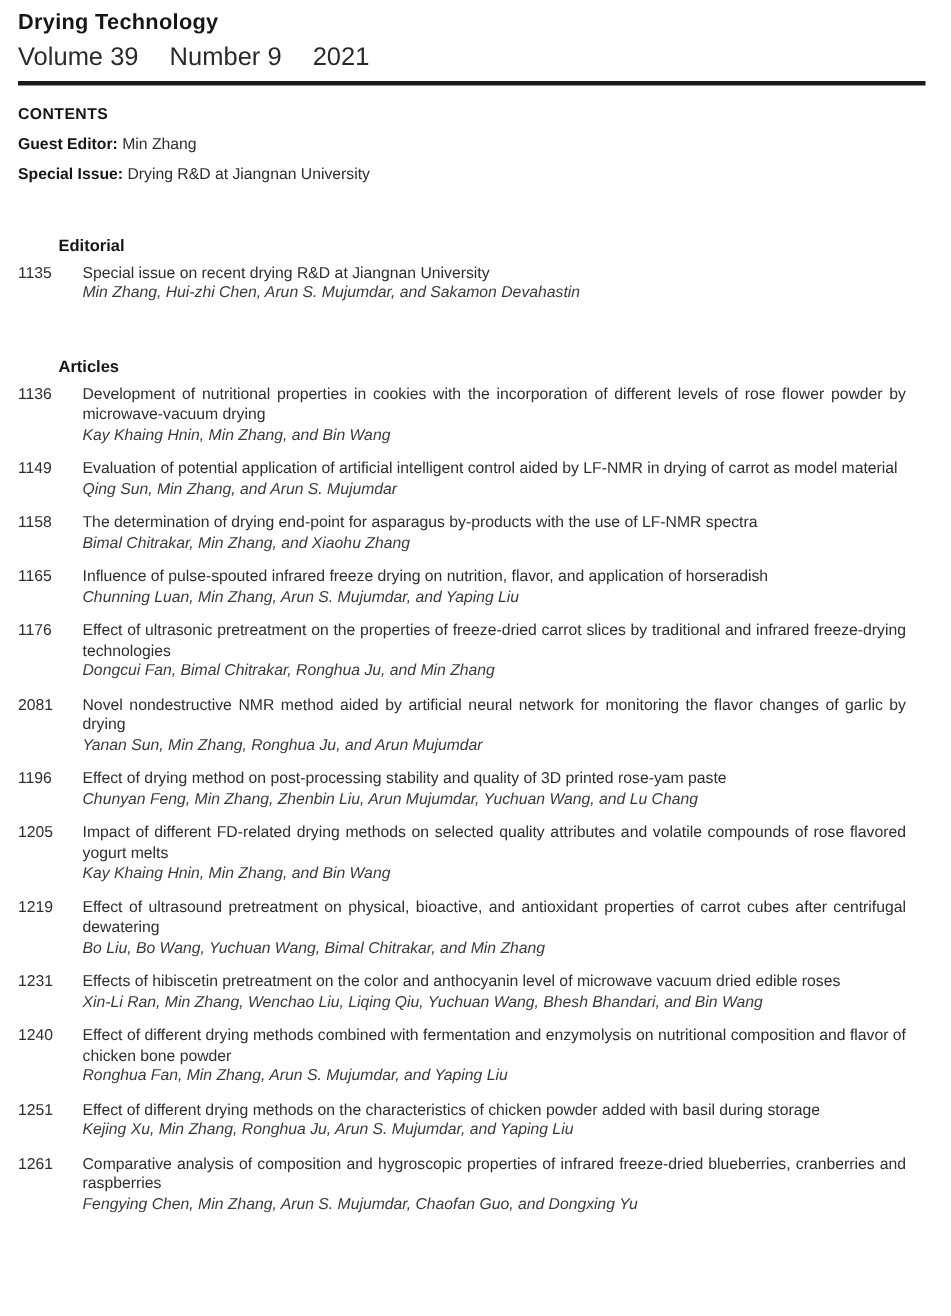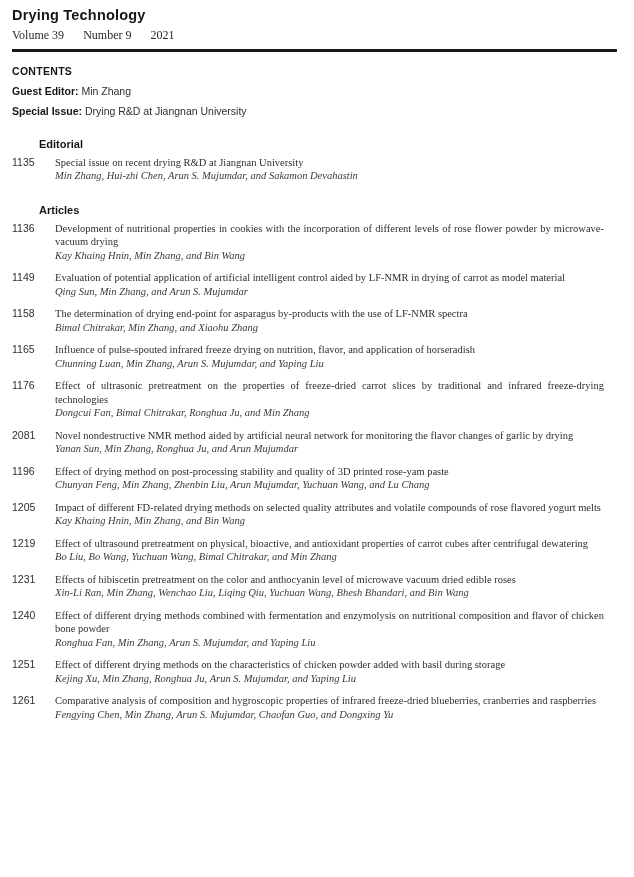--- a/index.html
+++ b/index.html
@@ -18,23 +18,22 @@
   }
   
   .journal-title {
     font-size: 14.5px;
     font-weight: bold;
     color: #161616;
     letter-spacing: 0.2px;
   }
   .issue-info {
     margin-top: 5px;
-    font-size: 12px;
+    font-size: 17px;
     color: #2a2a2a;
-    font-family: Liberation Serif, serif;
   }
   .issue-info span { margin-right: 16px; }
   .header-rule {
     height: 2.5px;
     background: #1a1a1a;
     margin-top: 6px;
     margin-right: -13px; 
   }
   .contents-heading {
     margin-top: 13px;
@@ -47,36 +46,36 @@
     margin-top: 8px;
     font-size: 10.5px;
   }
   .meta-line b { color: #161616; }
   
   .toc-main { margin-top: 8px; }
   .section-heading {
     font-size: 11px;
     font-weight: bold;
     color: #161616;
-    margin: 21px 0 6px 27px;
+    margin: 36px 0 6px 27px;
   }
   .entry {
     display: flex;
     align-items: flex-start;
     margin-bottom: 9px;
     font-size: 10.5px;
     line-height: 13.5px;
     gap: 16px;
   }
   .page-num {
     width: 27px;
     flex-shrink: 0;
     color: #2e2e2e;
   }
-  .entry-body { flex: 1; min-width: 0; font-family: Liberation Serif, serif; }
+  .entry-body { flex: 1; min-width: 0; }
   .entry-title {
     display: block;
     text-align: justify;
     text-align-last: left;
     color: #2e2e2e;
   }
   .entry-authors {
     display: block;
     font-style: italic;
     color: #3a3a3a;

